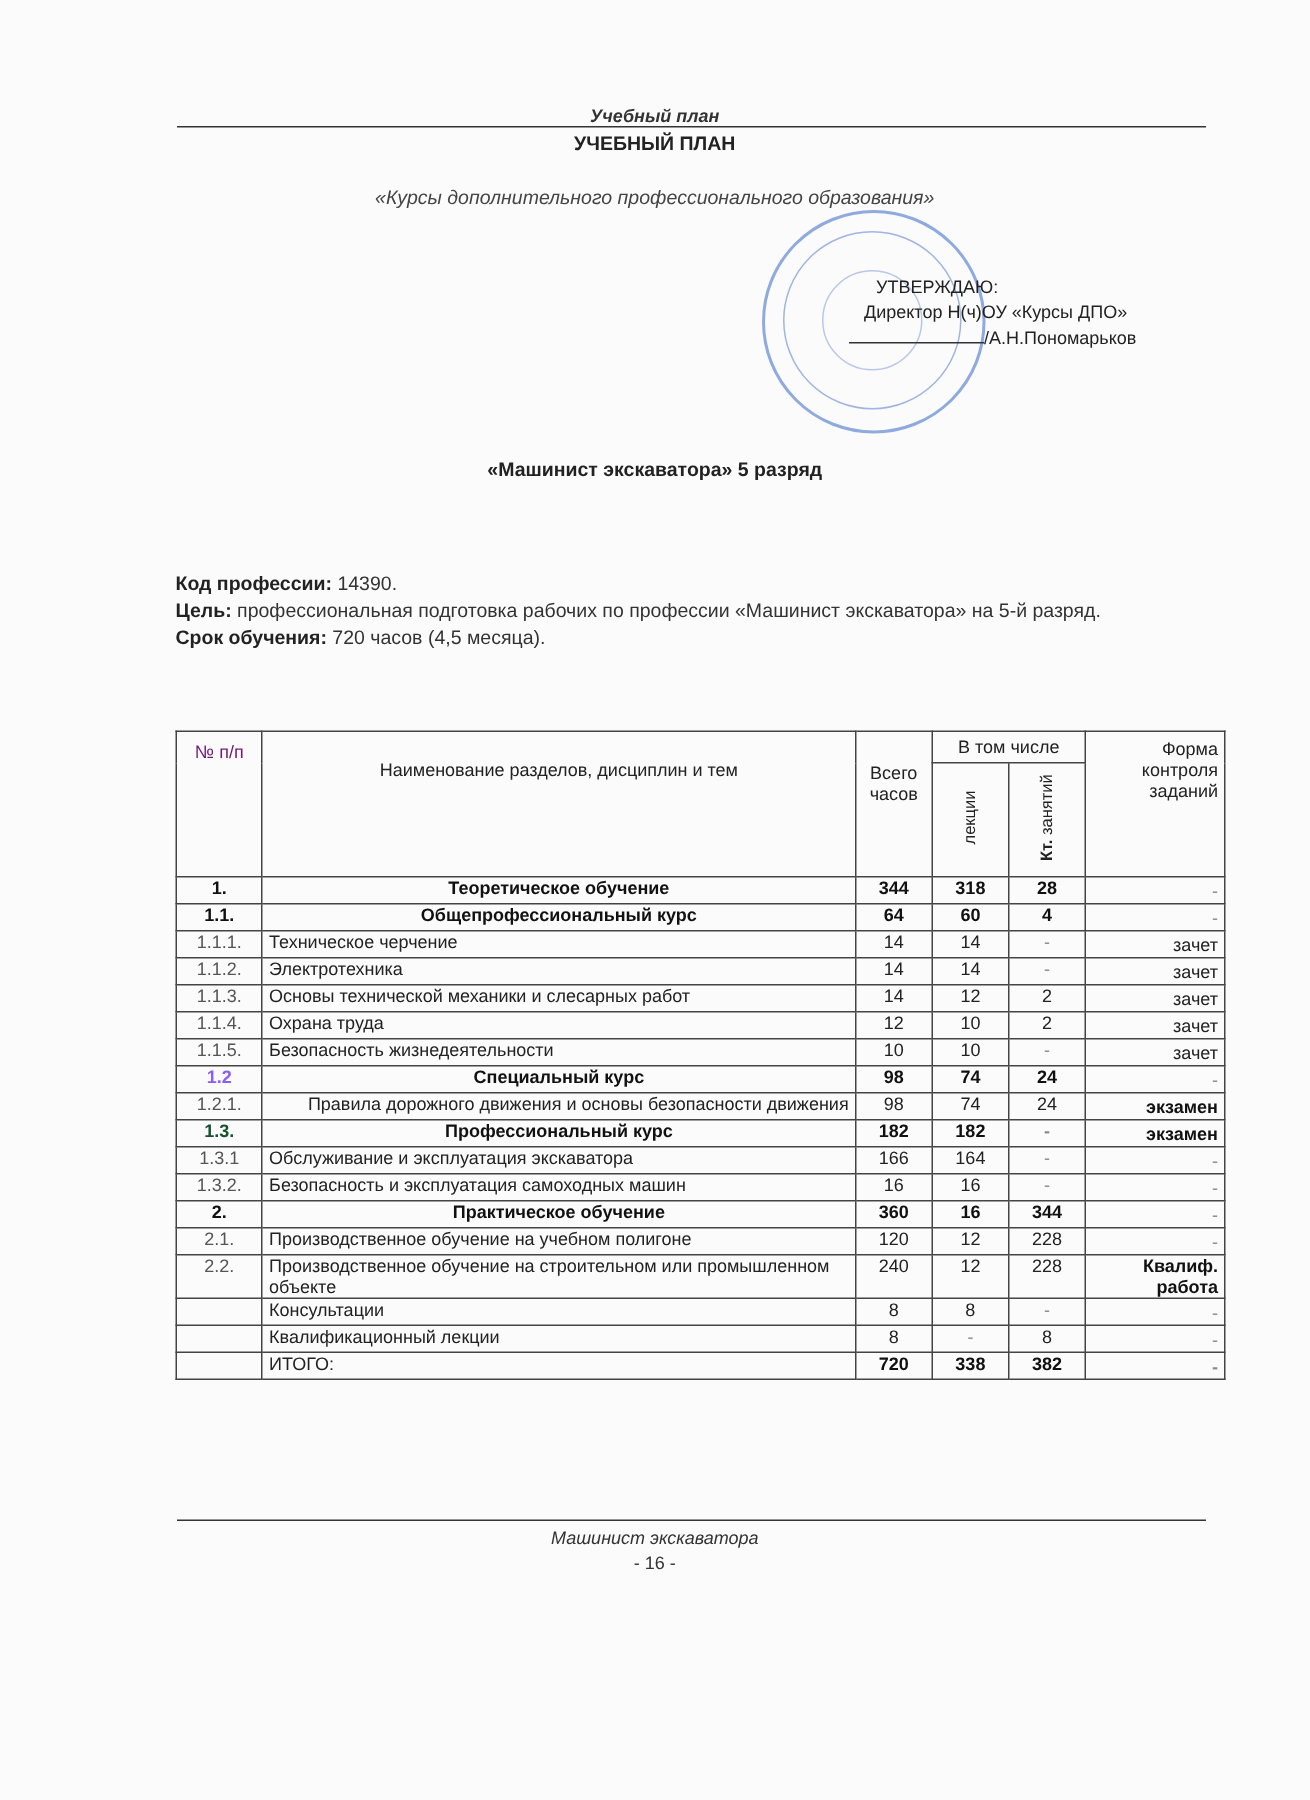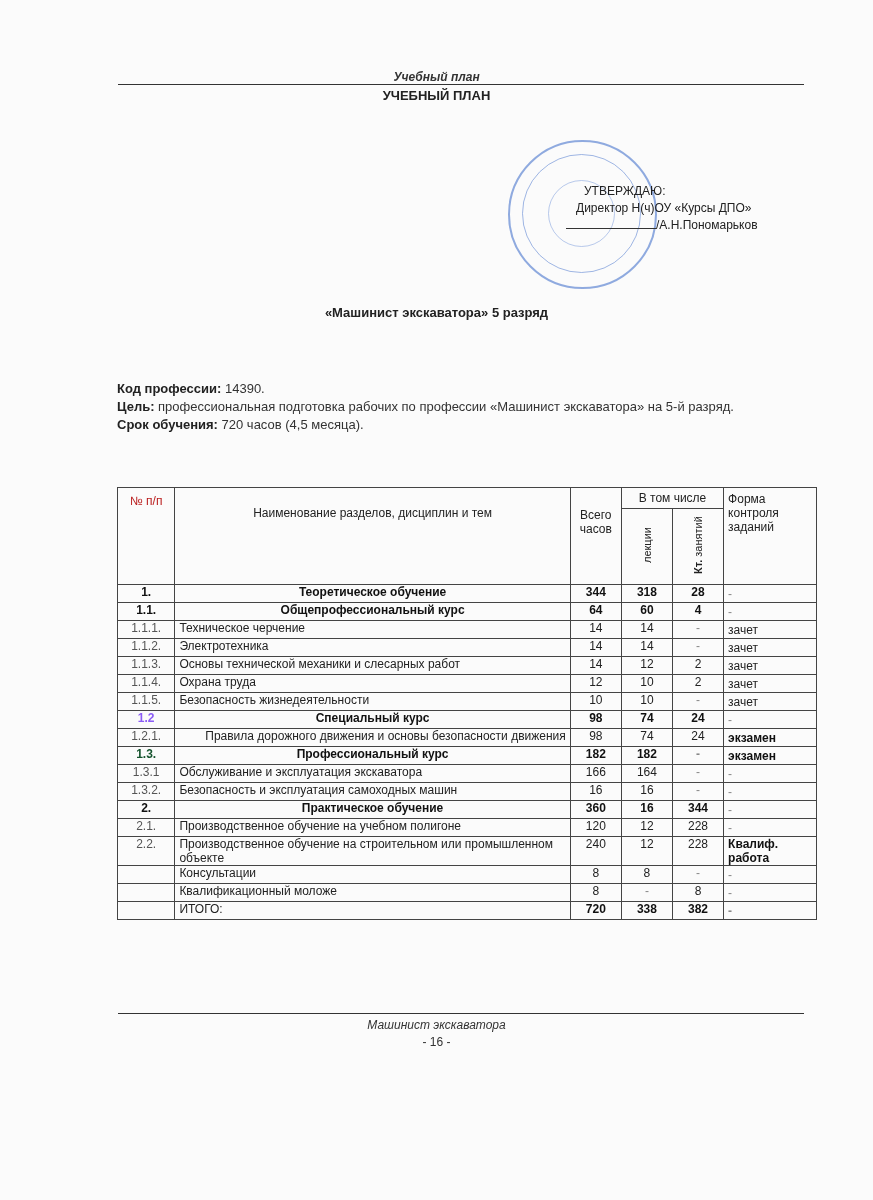--- a/index.html
+++ b/index.html
@@ -17,37 +17,38 @@
   .stamp3 { left:548px; top:180px; width:65px; height:65px; border-radius:50%; border:1px solid #8aa6e0; opacity:.6; }
   .plan-title { left:0; width:873px; top:303px; text-align:center; font-size:13px; font-weight:bold; line-height:19px; }
   .meta { left:117px; top:380px; font-size:13px; line-height:18px; color:#333; }
   .meta b { color:#222; }
   table { position:absolute; left:117px; top:487px; width:700px; border-collapse:collapse; font-size:12px; }
   td, th { border:1px solid #444; padding:0 4px; height:17px; }
   th { font-weight:normal; font-size:12px; }
   .c-no { width:46px; text-align:center; color:#555; }
   .c-name { width:370px; }
   .c-num { width:40px; text-align:center; }
-  .c-form { width:80px; text-align:left; }
+  .c-form { width:80px; text-align:right; }
   .bold { font-weight:bold; color:#111; }
   .center { text-align:center; }
   .vert { writing-mode:vertical-rl; transform:rotate(180deg); font-size:11px; height:70px; display:inline-block; }
   .dim { color:#888; }
   .ftr-line { left:118px; width:686px; top:1013px; height:0; border-top:1.5px solid #333; }
   .ftr-title { left:0; width:873px; top:1018px; text-align:center; font-size:12px; font-style:italic; color:#333; }
   .ftr-page { left:0; width:873px; top:1035px; text-align:center; font-size:12px; color:#333; }
 </style>
 </head>
 <body>
 
 <div class="abs hdr-title">Учебный план</div>
 <div class="abs hdr-line"></div>
 <div class="abs doc-title">УЧЕБНЫЙ ПЛАН</div>
 
 <div class="abs org">
+  <div>«Курсы дополнительного профессионального образования»</div>
 </div>
 
 <div class="abs stamp"></div>
 <div class="abs stamp2"></div>
 <div class="abs stamp3"></div>
 
 <div class="abs approve">
   <div style="padding-left:8px">УТВЕРЖДАЮ:</div>
   <div>Директор Н(ч)ОУ «Курсы ДПО»</div>
   <div style="margin-left:-10px"><span class="sign-line"></span><span>/А.Н.Пономарьков</span></div>
@@ -59,21 +60,21 @@
 
 <div class="abs meta">
   <div><b>Код профессии:</b><span> 14390.</span></div>
   <div><b>Цель:</b><span> профессиональная подготовка рабочих по профессии «Машинист экскаватора» на 5-й разряд.</span></div>
   <div><b>Срок обучения:</b><span> 720 часов (4,5 месяца).</span></div>
 </div>
 
 <table>
   <thead>
     <tr>
-      <th rowspan="2" class="c-no" style="height:90px;vertical-align:top;padding-top:6px;color:#b91c1c">№ п/п</th>
+      <th rowspan="2" class="c-no" style="height:90px;vertical-align:top;padding-top:6px;color:#701a75">№ п/п</th>
       <th rowspan="2" class="c-name" style="vertical-align:top;padding-top:18px">Наименование разделов, дисциплин и тем</th>
       <th rowspan="2" class="c-num" style="vertical-align:top;padding-top:20px">Всего часов</th>
       <th colspan="2" style="height:20px">В том числе</th>
       <th rowspan="2" class="c-form" style="vertical-align:top;padding-top:4px">Форма контроля заданий</th>
     </tr>
     <tr>
       <th class="c-num" style="height:68px"><span class="vert">лекции</span></th>
       <th class="c-num"><span class="vert"><b>Кт.</b> <span>занятий</span></span></th>
     </tr>
   </thead>
@@ -201,21 +202,21 @@
       <tr>
         <td class="c-no" style="vertical-align: top;"></td>
         <td class="c-name" style="vertical-align: top;">Консультации</td>
         <td class="c-num" style="vertical-align: top;">8</td>
         <td class="c-num" style="vertical-align: top;">8</td>
         <td class="c-num dim" style="vertical-align: top;">-</td>
         <td class="c-form dim">-</td>
       </tr>
       <tr>
         <td class="c-no" style="vertical-align: top;"></td>
-        <td class="c-name" style="vertical-align: top;">Квалификационный моложе</td>
+        <td class="c-name" style="vertical-align: top;">Квалификационный лекции</td>
         <td class="c-num" style="vertical-align: top;">8</td>
         <td class="c-num dim" style="vertical-align: top;">-</td>
         <td class="c-num" style="vertical-align: top;">8</td>
         <td class="c-form dim">-</td>
       </tr>
       <tr>
         <td class="c-no" style="vertical-align: top;"></td>
         <td class="c-name" style="vertical-align: top;">ИТОГО:</td>
         <td class="c-num bold" style="vertical-align: top;">720</td>
         <td class="c-num bold" style="vertical-align: top;">338</td>

